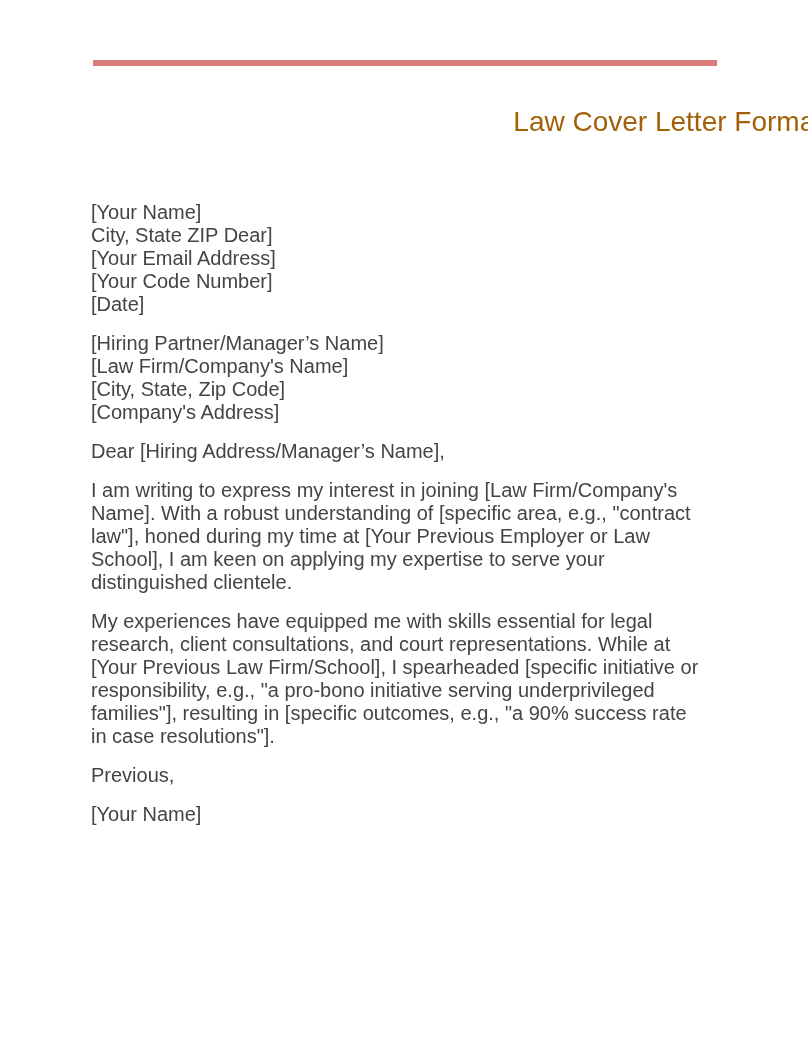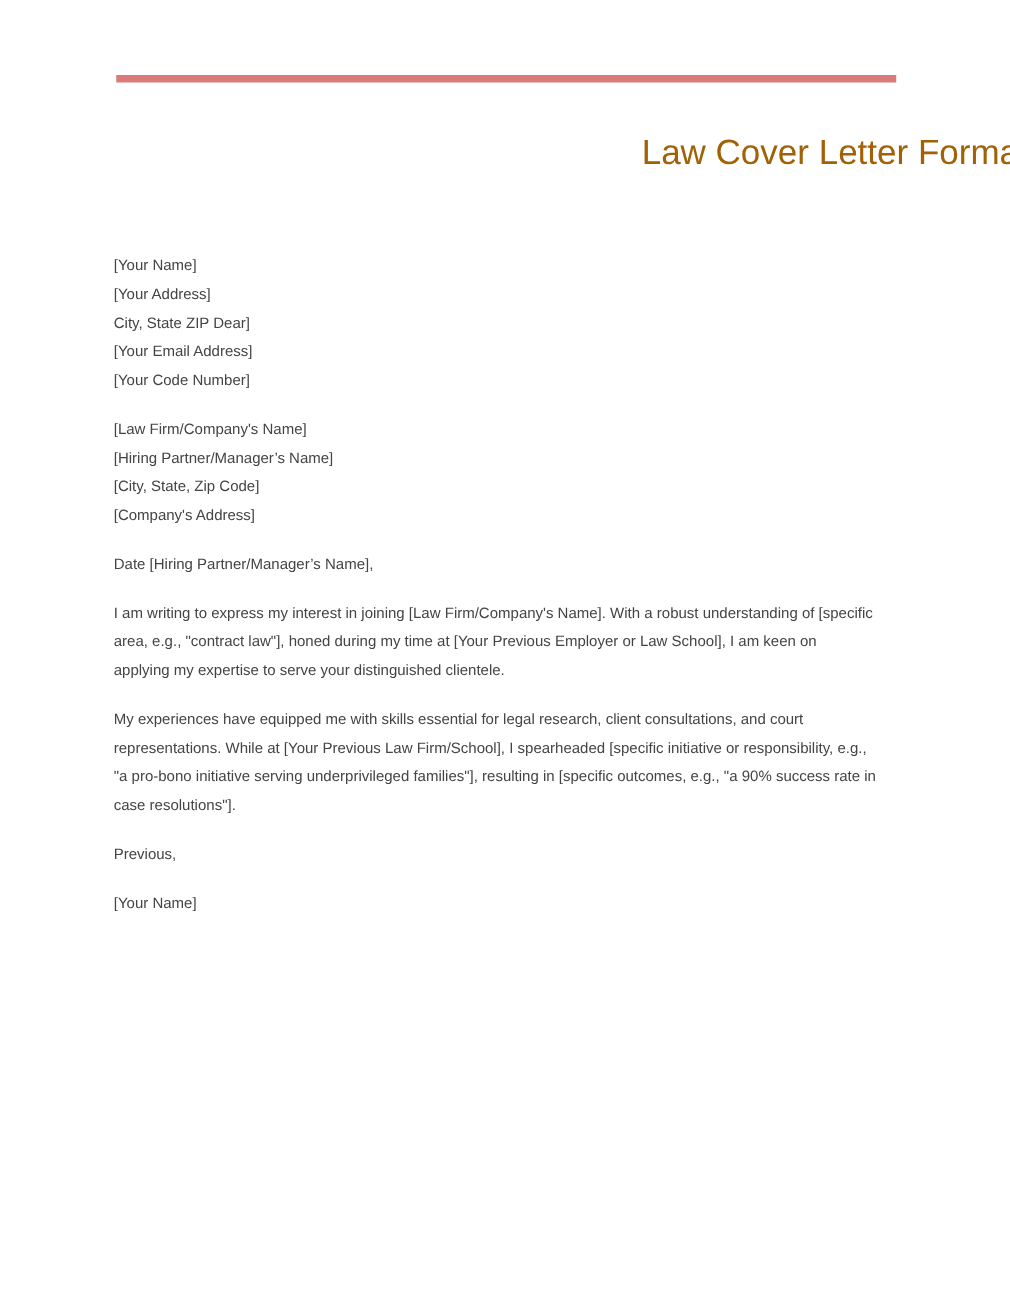--- a/index.html
+++ b/index.html
@@ -34,21 +34,21 @@
       color: #a16207;
       margin: 0;
       font-weight: normal;
       padding-left: 47px;
     }
     .content {
       position: absolute;
       left: 91px;
       top: 201px;
       width: 610px;
-      font-size: 12px;
+      font-size: 20px;
       line-height: 23px;
     }
     .block {
       margin: 0 0 16px 0;
     }
     .line {
       display: block;
       white-space: nowrap;
     }
     .para {
@@ -59,34 +59,34 @@
 <body>
 
 <div class="top-bar" style="background: rgb(217, 123, 123);"></div>
 
 <h1 class="title">Law Cover Letter Format</h1>
 
 <div class="content">
 
   <div class="block">
     <span class="line">[Your Name]</span>
-    <span class="line">[Your Address]</span>
     <span class="line">City, State ZIP Dear]</span>
     <span class="line">[Your Email Address]</span>
     <span class="line">[Your Code Number]</span>
+    <span class="line">[Date]</span>
   </div>
 
   <div class="block">
+    <span class="line">[Hiring Partner/Manager’s Name]</span>
     <span class="line">[Law Firm/Company's Name]</span>
-    <span class="line">[Hiring Partner/Manager’s Name]</span>
     <span class="line">[City, State, Zip Code]</span>
     <span class="line">[Company's Address]</span>
   </div>
 
-  <p class="para">Date [Hiring Partner/Manager’s Name],</p>
+  <p class="para">Dear [Hiring Address/Manager’s Name],</p>
 
   <p class="para">I am writing to express my interest in joining [Law Firm/Company's Name]. With a robust understanding of [specific area, e.g., "contract law"], honed during my time at [Your Previous Employer or Law School], I am keen on applying my expertise to serve your distinguished clientele.</p>
   <p class="para">My experiences have equipped me with skills essential for legal research, client consultations, and court representations. While at [Your Previous Law Firm/School], I spearheaded [specific initiative or responsibility, e.g., "a pro-bono initiative serving underprivileged families"], resulting in [specific outcomes, e.g., "a 90% success rate in case resolutions"].</p>
 
   <p class="para">Previous,</p>
 
   <p class="para">[Your Name]</p>
 </div>
 
 </body></html>

